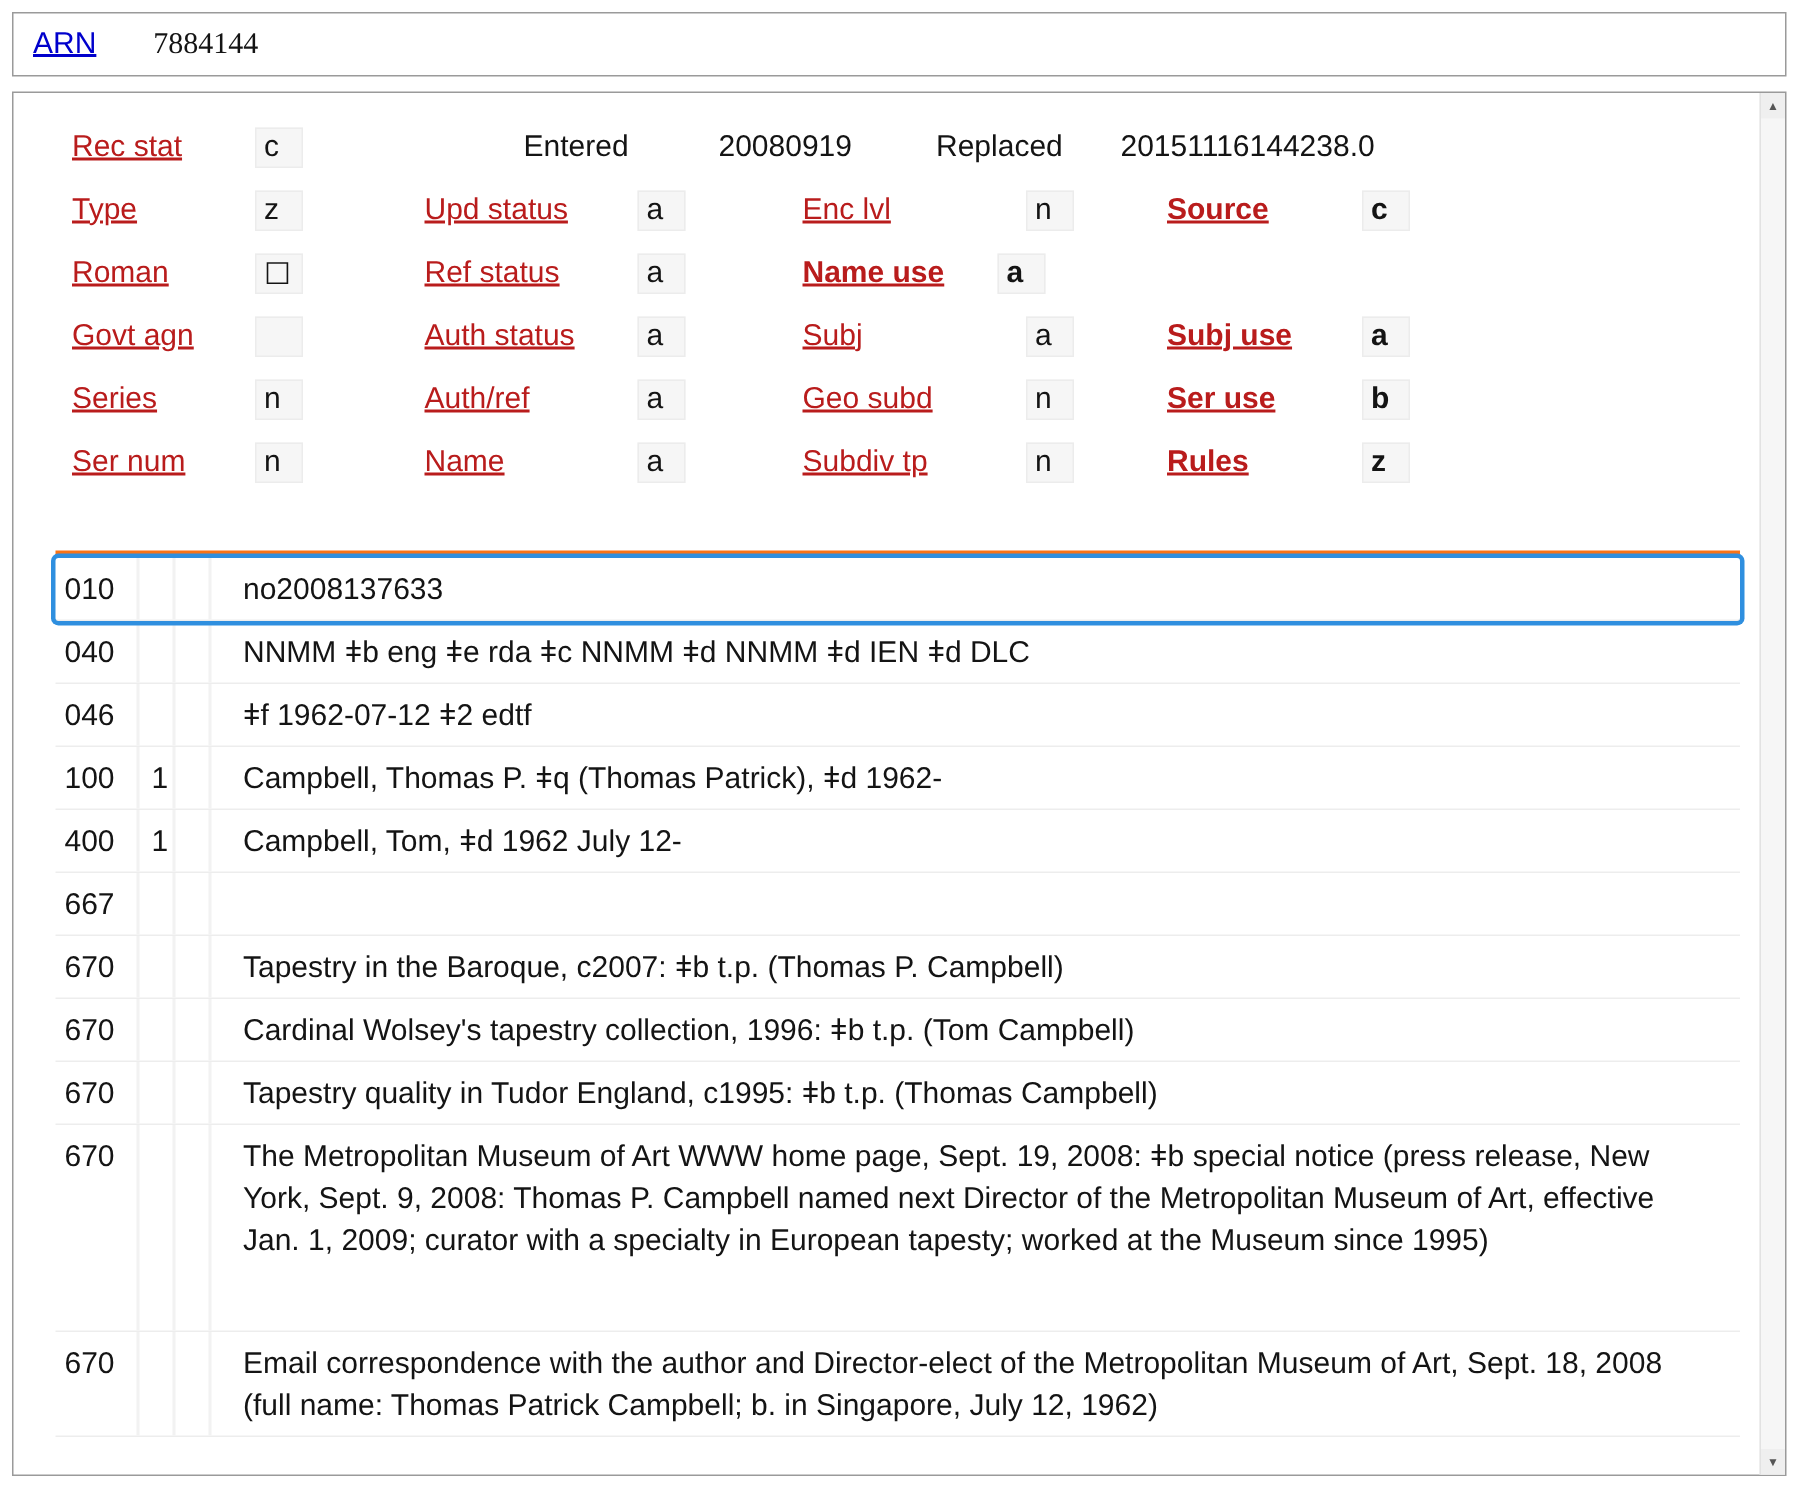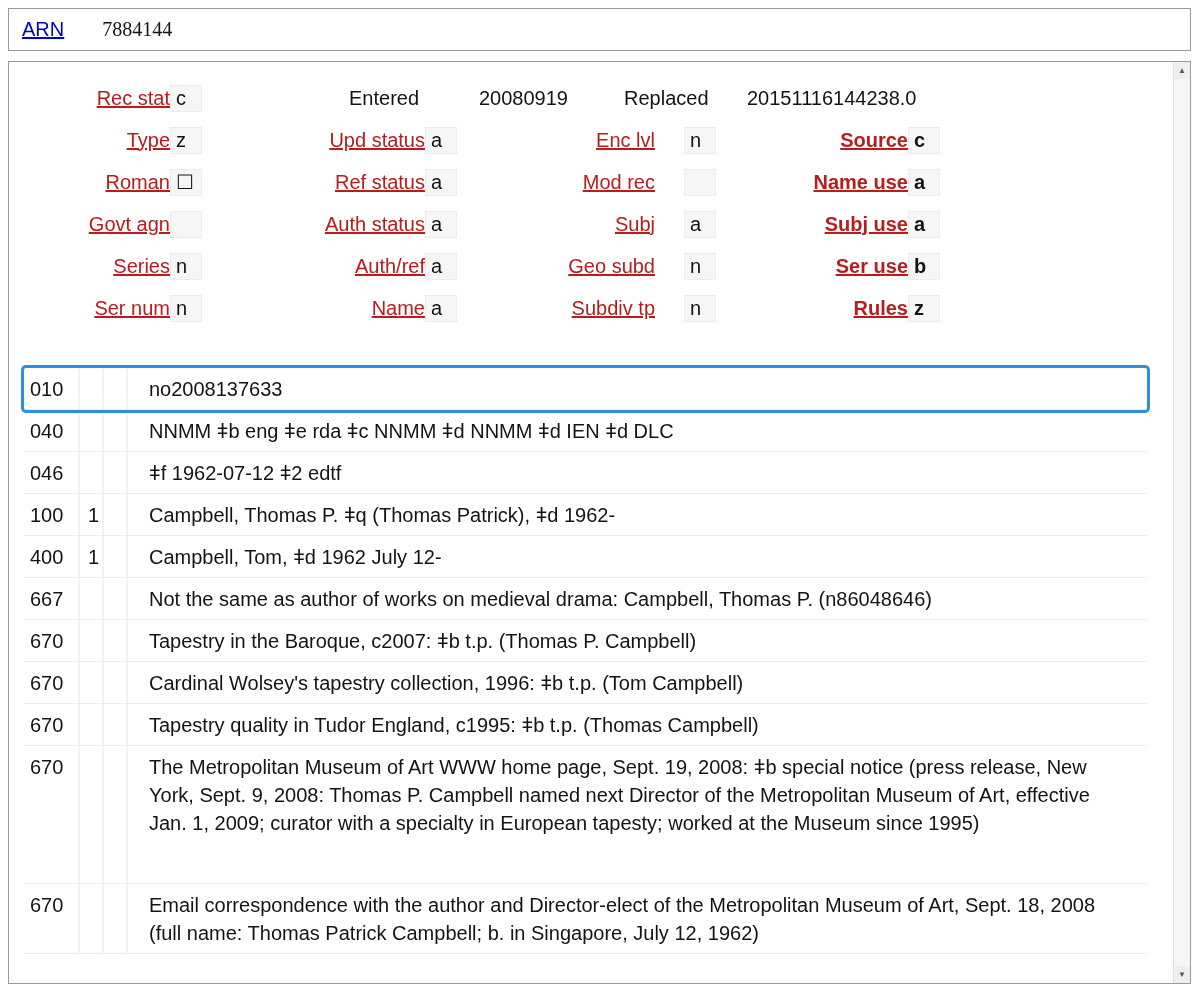--- a/index.html
+++ b/index.html
@@ -6,21 +6,21 @@
   html, body { margin: 0; padding: 0; }
   body {
     width: 1200px; height: 992px;
     background: #ffffff;
     font-family: "Liberation Sans", sans-serif;
     font-size: 20px;
     color: #141414;
     position: relative;
     overflow: hidden;
   }
-  a { cursor: pointer; text-align: right; }
+  a { cursor: pointer; }
 
   
   .top-bar {
     position: absolute; left: 8px; top: 8px;
     width: 1183px; height: 43px;
     border: 1px solid #9a9a9a;
     background: #ffffff;
     display: flex; align-items: center;
   }
   .arn-link { color: #0000cc; text-decoration: underline; margin-left: 13px; }
@@ -61,21 +61,21 @@
   .lw1 { width: 122px; } .lw2 { width: 142px; } .lw3 { width: 120px; } .lw4 { width: 130px; }
   .ff-valbox {
     width: 32px; height: 27px;
     background: #f6f6f6; border: 1px solid #ececec;
     display: inline-flex; align-items: center;
     padding-left: 5px;
     flex-shrink: 0;
   }
 
   
-  .fields { margin: 38px 0 0 15px; width: 1123px; border-top: 1px solid #f97316; }
+  .fields { margin: 38px 0 0 28px; width: 1123px; border-top: 5px solid #f97316; }
   .frow { display: flex; background: #ffffff; border-bottom: 1px solid #ededed; }
   .fcell { padding-top: 7px; padding-bottom: 6px; line-height: 28px; }
   .tag { width: 56px; padding-left: 6px; border-right: 2px solid #f2f2f2; }
   .ind { width: 24px; padding-left: 8px; border-right: 2px solid #f2f2f2; }
   .content { flex: 1; padding-left: 21px; padding-right: 20px; }
   .frow.selected {
     box-shadow: 0 0 0 3px #2f8fdf;
     border-radius: 2px;
     position: relative; z-index: 2;
   }
@@ -124,24 +124,20 @@
 
       <div class="ff-row">
         <div class="ff-cell c1">
           <a class="ff-label lw1">Roman</a>
           <span class="ff-valbox">☐</span>
         </div>
         <div class="ff-cell c2">
           <a class="ff-label lw2">Ref status</a>
           <span class="ff-valbox">a</span>
         </div>
-        <div class="ff-cell c3">
-          <a class="ff-label lw3">Mod rec</a>
-          <span class="ff-valbox"></span>
-        </div>
         <div class="ff-cell c4">
           <a class="ff-label lw4">Name use</a>
           <span class="ff-valbox">a</span>
         </div>
       </div>
 
       <div class="ff-row">
         <div class="ff-cell c1">
           <a class="ff-label lw1">Govt agn</a>
           <span class="ff-valbox"></span>
@@ -234,21 +230,20 @@
         <div class="fcell tag">400</div>
         <div class="fcell ind">1</div>
         <div class="fcell ind"></div>
         <div class="fcell content">Campbell, Tom, ǂd 1962 July 12-</div>
       </div>
 
       <div class="frow">
         <div class="fcell tag">667</div>
         <div class="fcell ind"></div>
         <div class="fcell ind"></div>
-        <div class="fcell content">Not the same as author of works on medieval drama: Campbell, Thomas P. (n86048646)</div>
       </div>
 
       <div class="frow">
         <div class="fcell tag">670</div>
         <div class="fcell ind"></div>
         <div class="fcell ind"></div>
         <div class="fcell content">Tapestry in the Baroque, c2007: ǂb t.p. (Thomas P. Campbell)</div>
       </div>
 
       <div class="frow">

